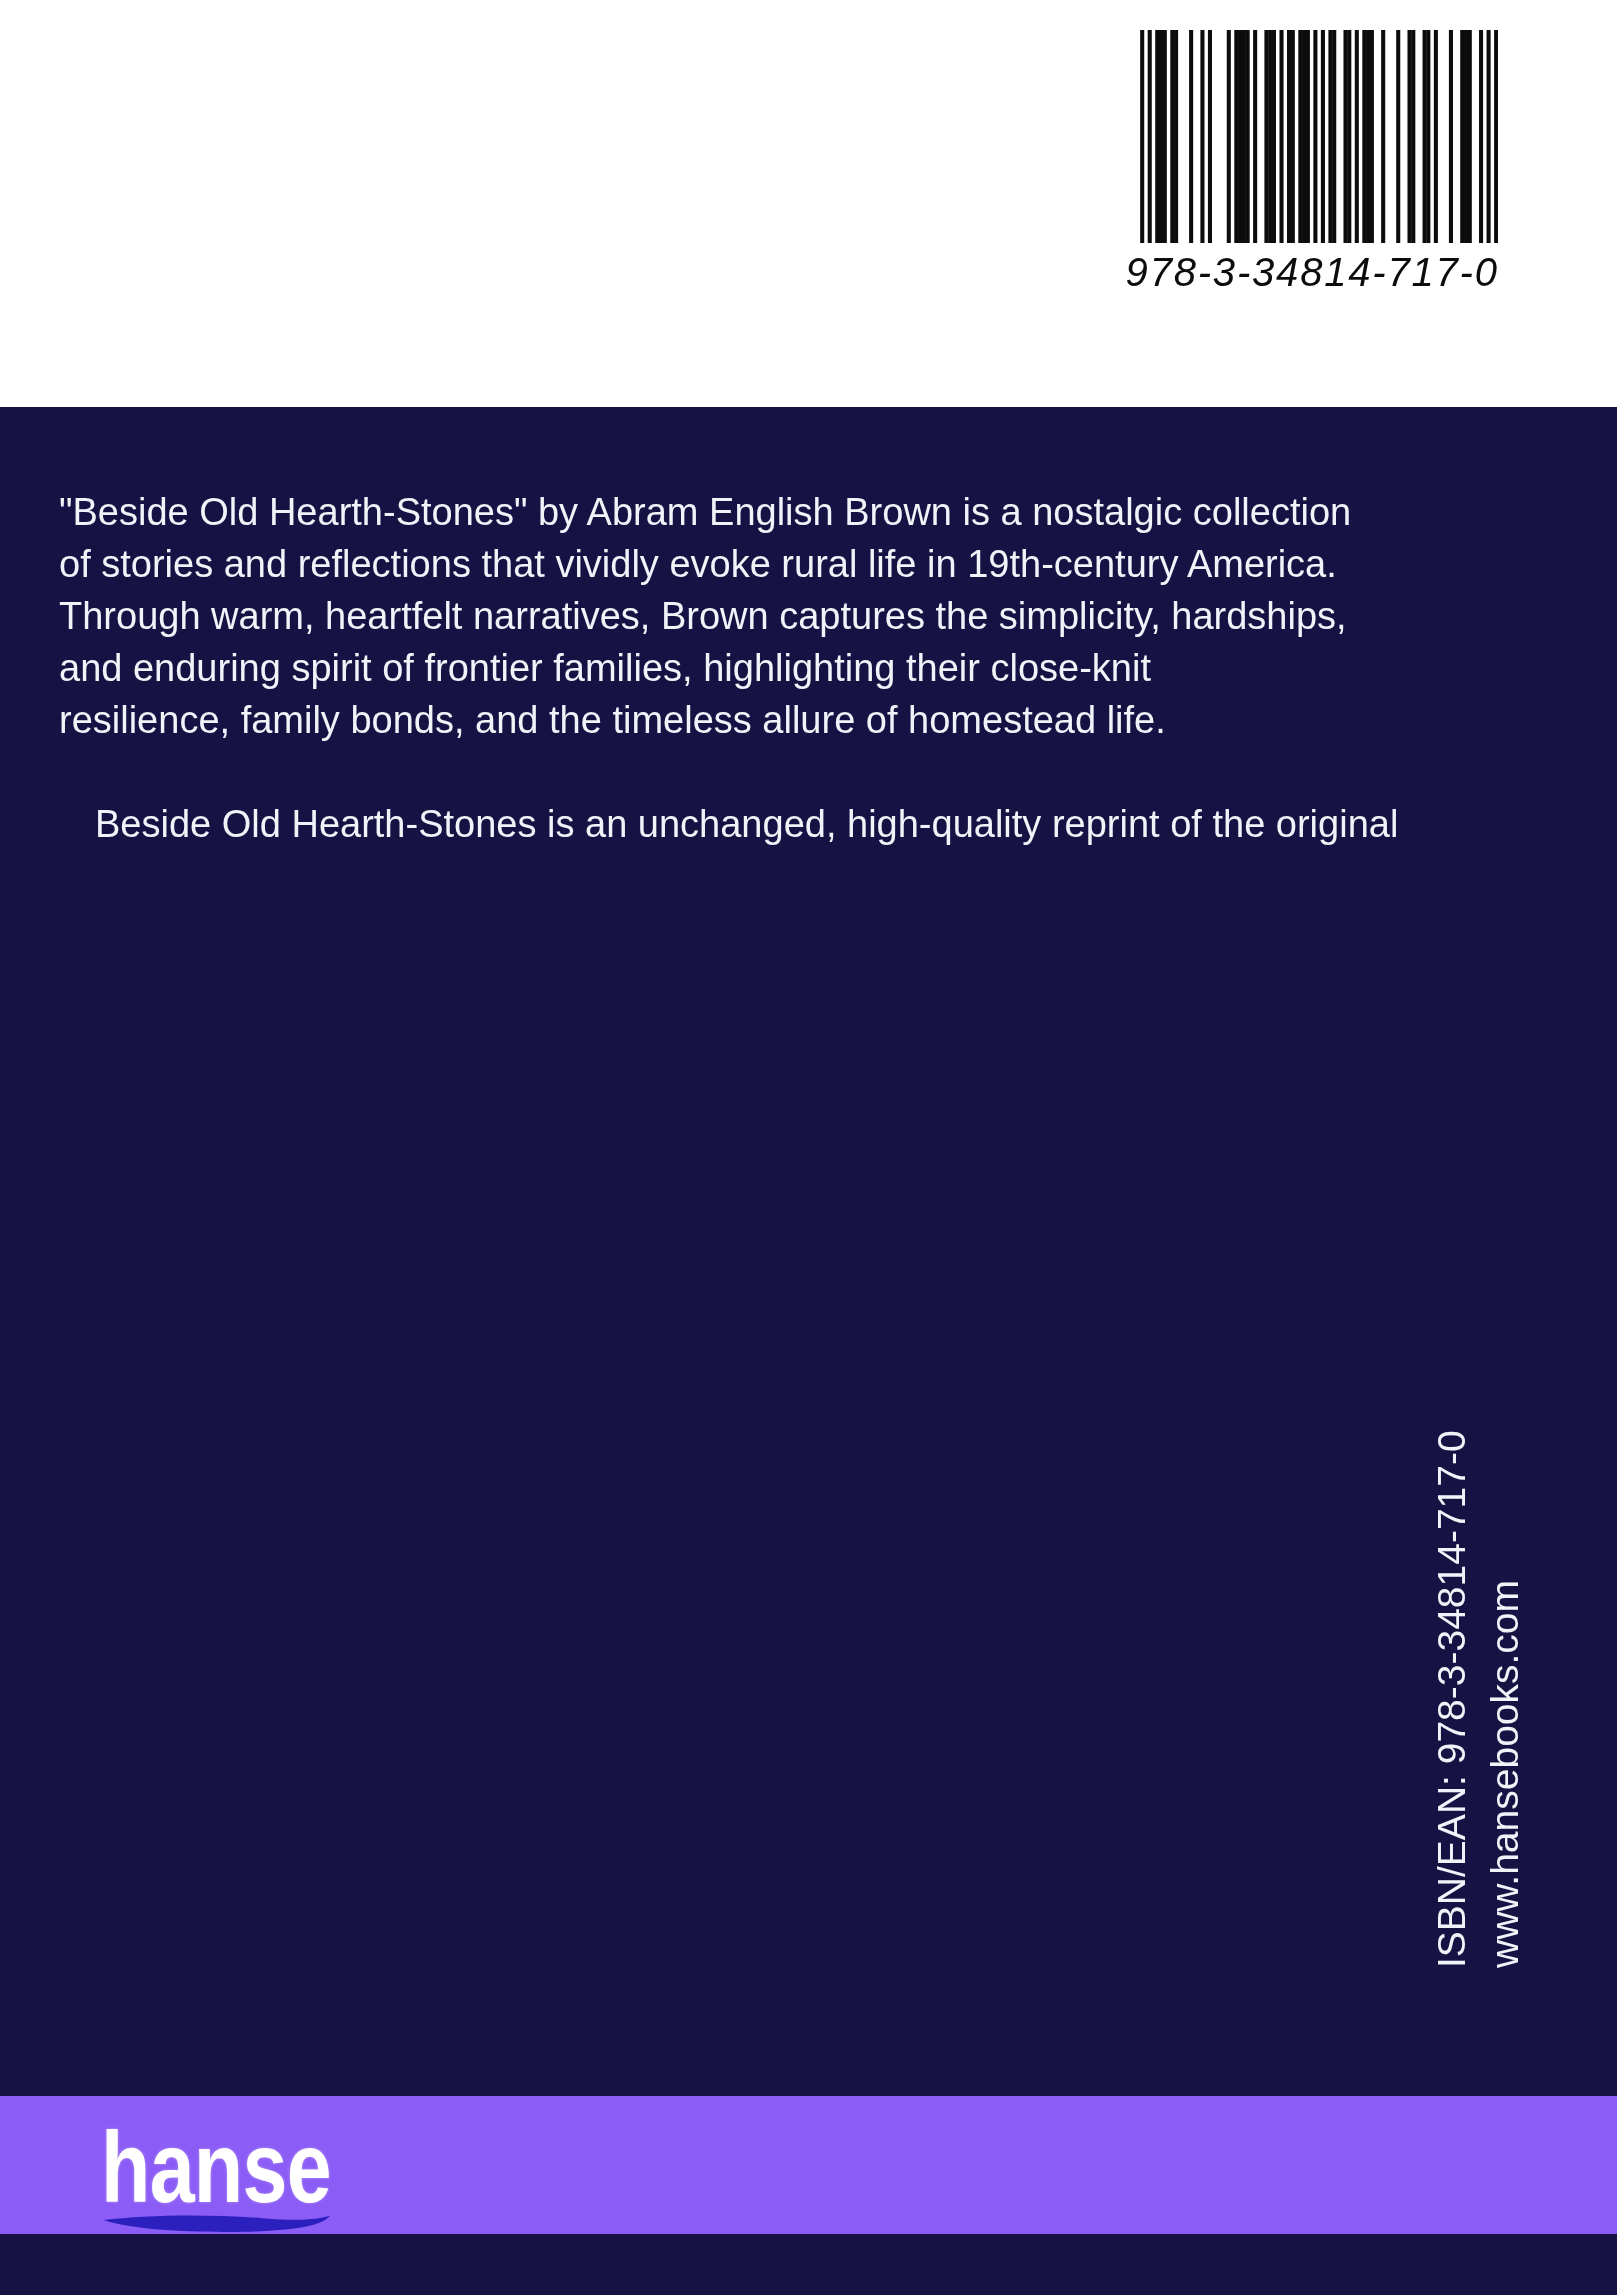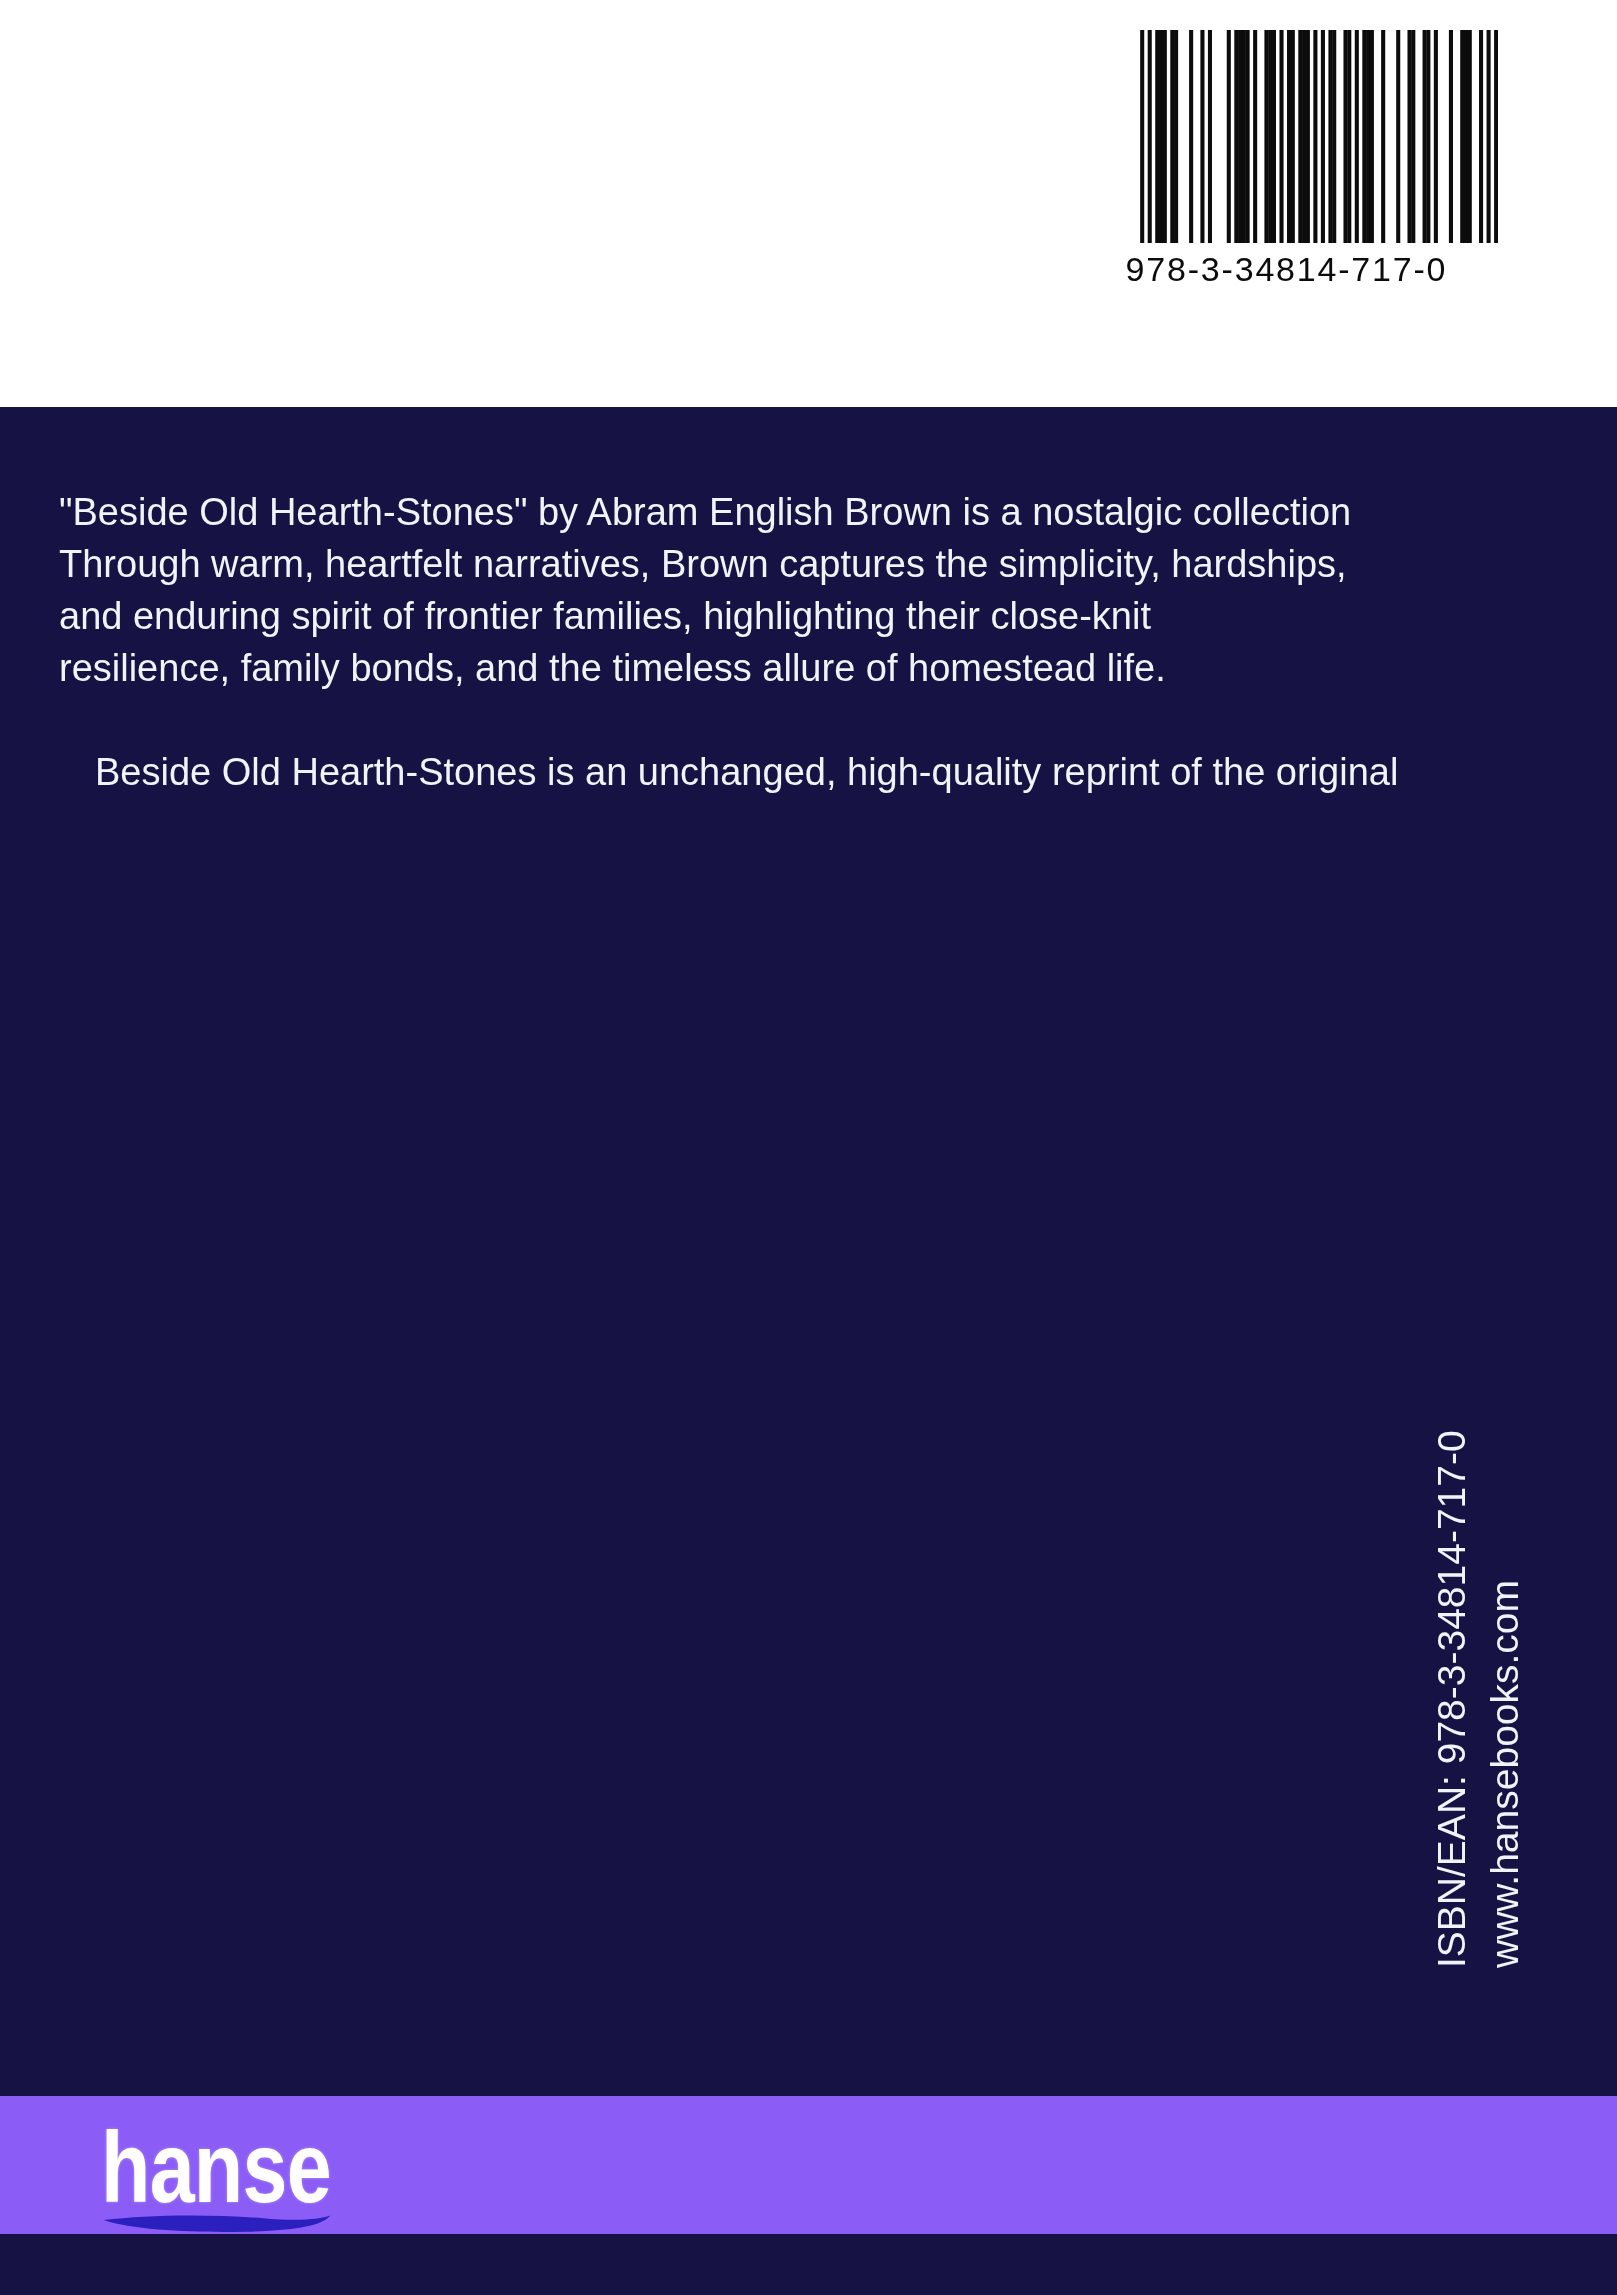--- a/index.html
+++ b/index.html
@@ -18,24 +18,25 @@
     left: 1140px;
     top: 30px;
     width: 358px;
     height: 261px;
   }
   .barcode-svg { display: block; width: 358px; height: 213px; }
   .barcode-number {
     position: absolute;
     left: -14.4px;
     top: 220px;
-    font-size: 34px;
+    font-size: 40px;
     letter-spacing: 1.8px;
     color: #0c0c0c;
     white-space: nowrap;
+    font-style: italic;
   }
 
   
   .navy-panel {
     position: absolute;
     left: 0;
     top: 407px;
     width: 1617px;
     height: 1689px;
     background: #161243;
@@ -168,20 +169,21 @@
         <rect x="393.81" y="0" width="4.54" height="237" fill="#0c0c0c"></rect>
       </svg>
     <div class="barcode-number">978-3-34814-717-0</div>
   </div>
 
   <div class="navy-panel">
 
     <div class="body-copy">
       <div>
         <div class="line">"Beside Old Hearth-Stones" by Abram English Brown is a nostalgic collection</div>
+        <div class="line">of stories and reflections that vividly evoke rural life in 19th-century America.</div>
         <div class="line">Through warm, heartfelt narratives, Brown captures the simplicity, hardships,</div>
         <div class="line">and enduring spirit of frontier families, highlighting their close-knit</div>
         <div class="line">resilience, family bonds, and the timeless allure of homestead life.</div>
       </div>
       <div class="para2">
         <div class="line">Beside Old Hearth-Stones is an unchanged, high-quality reprint of the original</div>
       </div>
     </div>
 
     <div class="spine-text">

